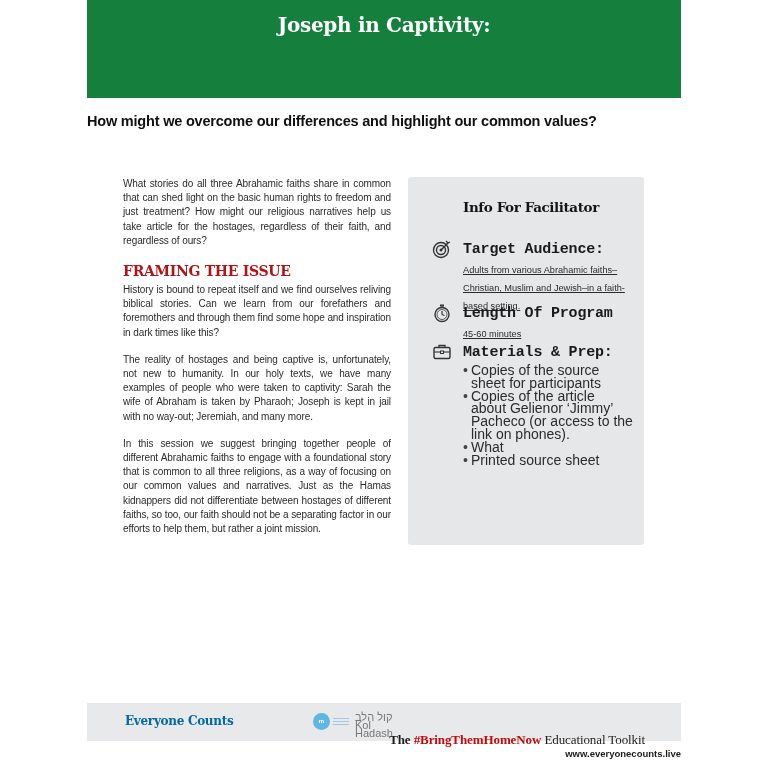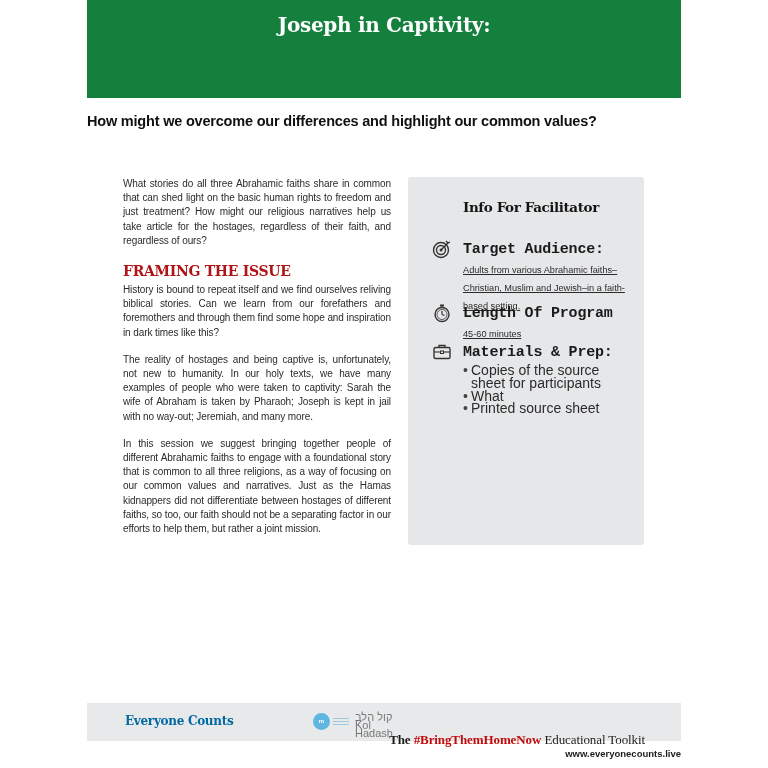--- a/index.html
+++ b/index.html
@@ -155,20 +155,21 @@
       <svg width="20" height="20" viewBox="0 0 20 20">
         <rect x="2" y="5.5" width="16" height="11" rx="1.5" fill="none" stroke="#333" stroke-width="1.4"></rect>
         <path d="M7 5.5 V3.5 H13 V5.5" fill="none" stroke="#333" stroke-width="1.3"></path>
         <line x1="2" y1="10" x2="18" y2="10" stroke="#333" stroke-width="1.1"></line>
         <rect x="8.5" y="9" width="3" height="2.5" fill="#e6e7e9" stroke="#333" stroke-width="1"></rect>
       </svg>
     </span>
     <div class="info-label">Materials &amp; Prep:</div>
     <ul class="info-list">
       <li>Copies of the source sheet for participants</li>
+      <li>Copies of the article about Gelienor ‘Jimmy’ Pacheco (or access to the link on phones).</li>
       <li>What</li>
       <li>Printed source sheet</li>
     </ul>
   </div>
 </div>
 
 <div class="footer-bar">
   <div class="brand">Everyone Counts</div>
   <div class="logos">
     <div class="logo-circle">m</div>

